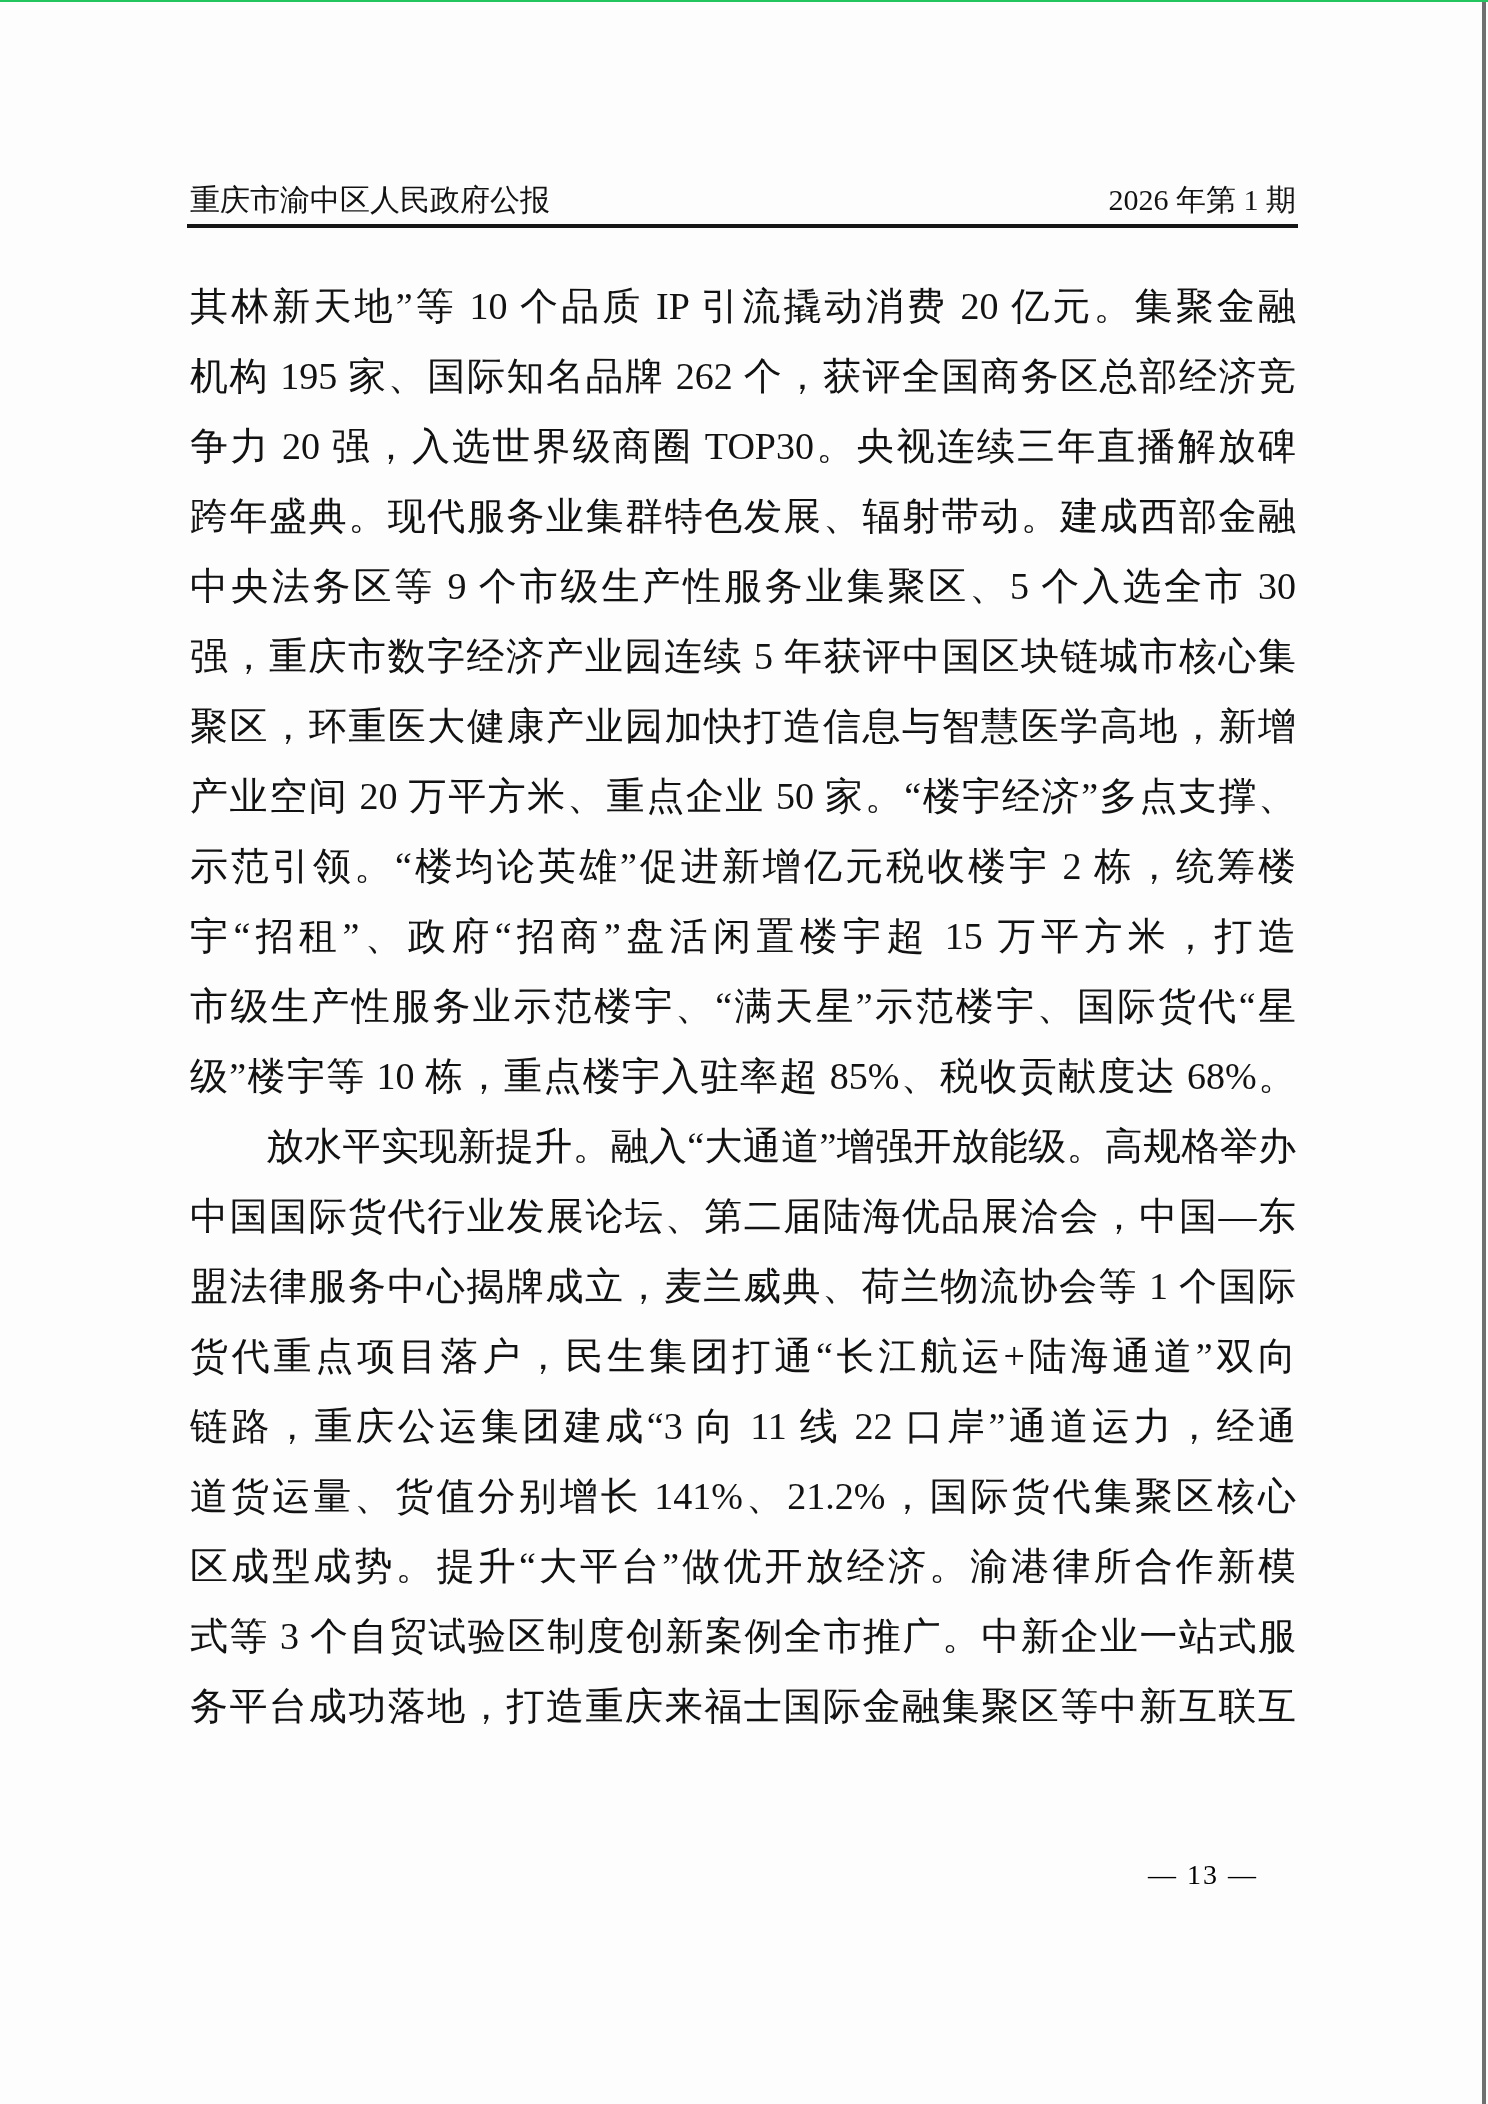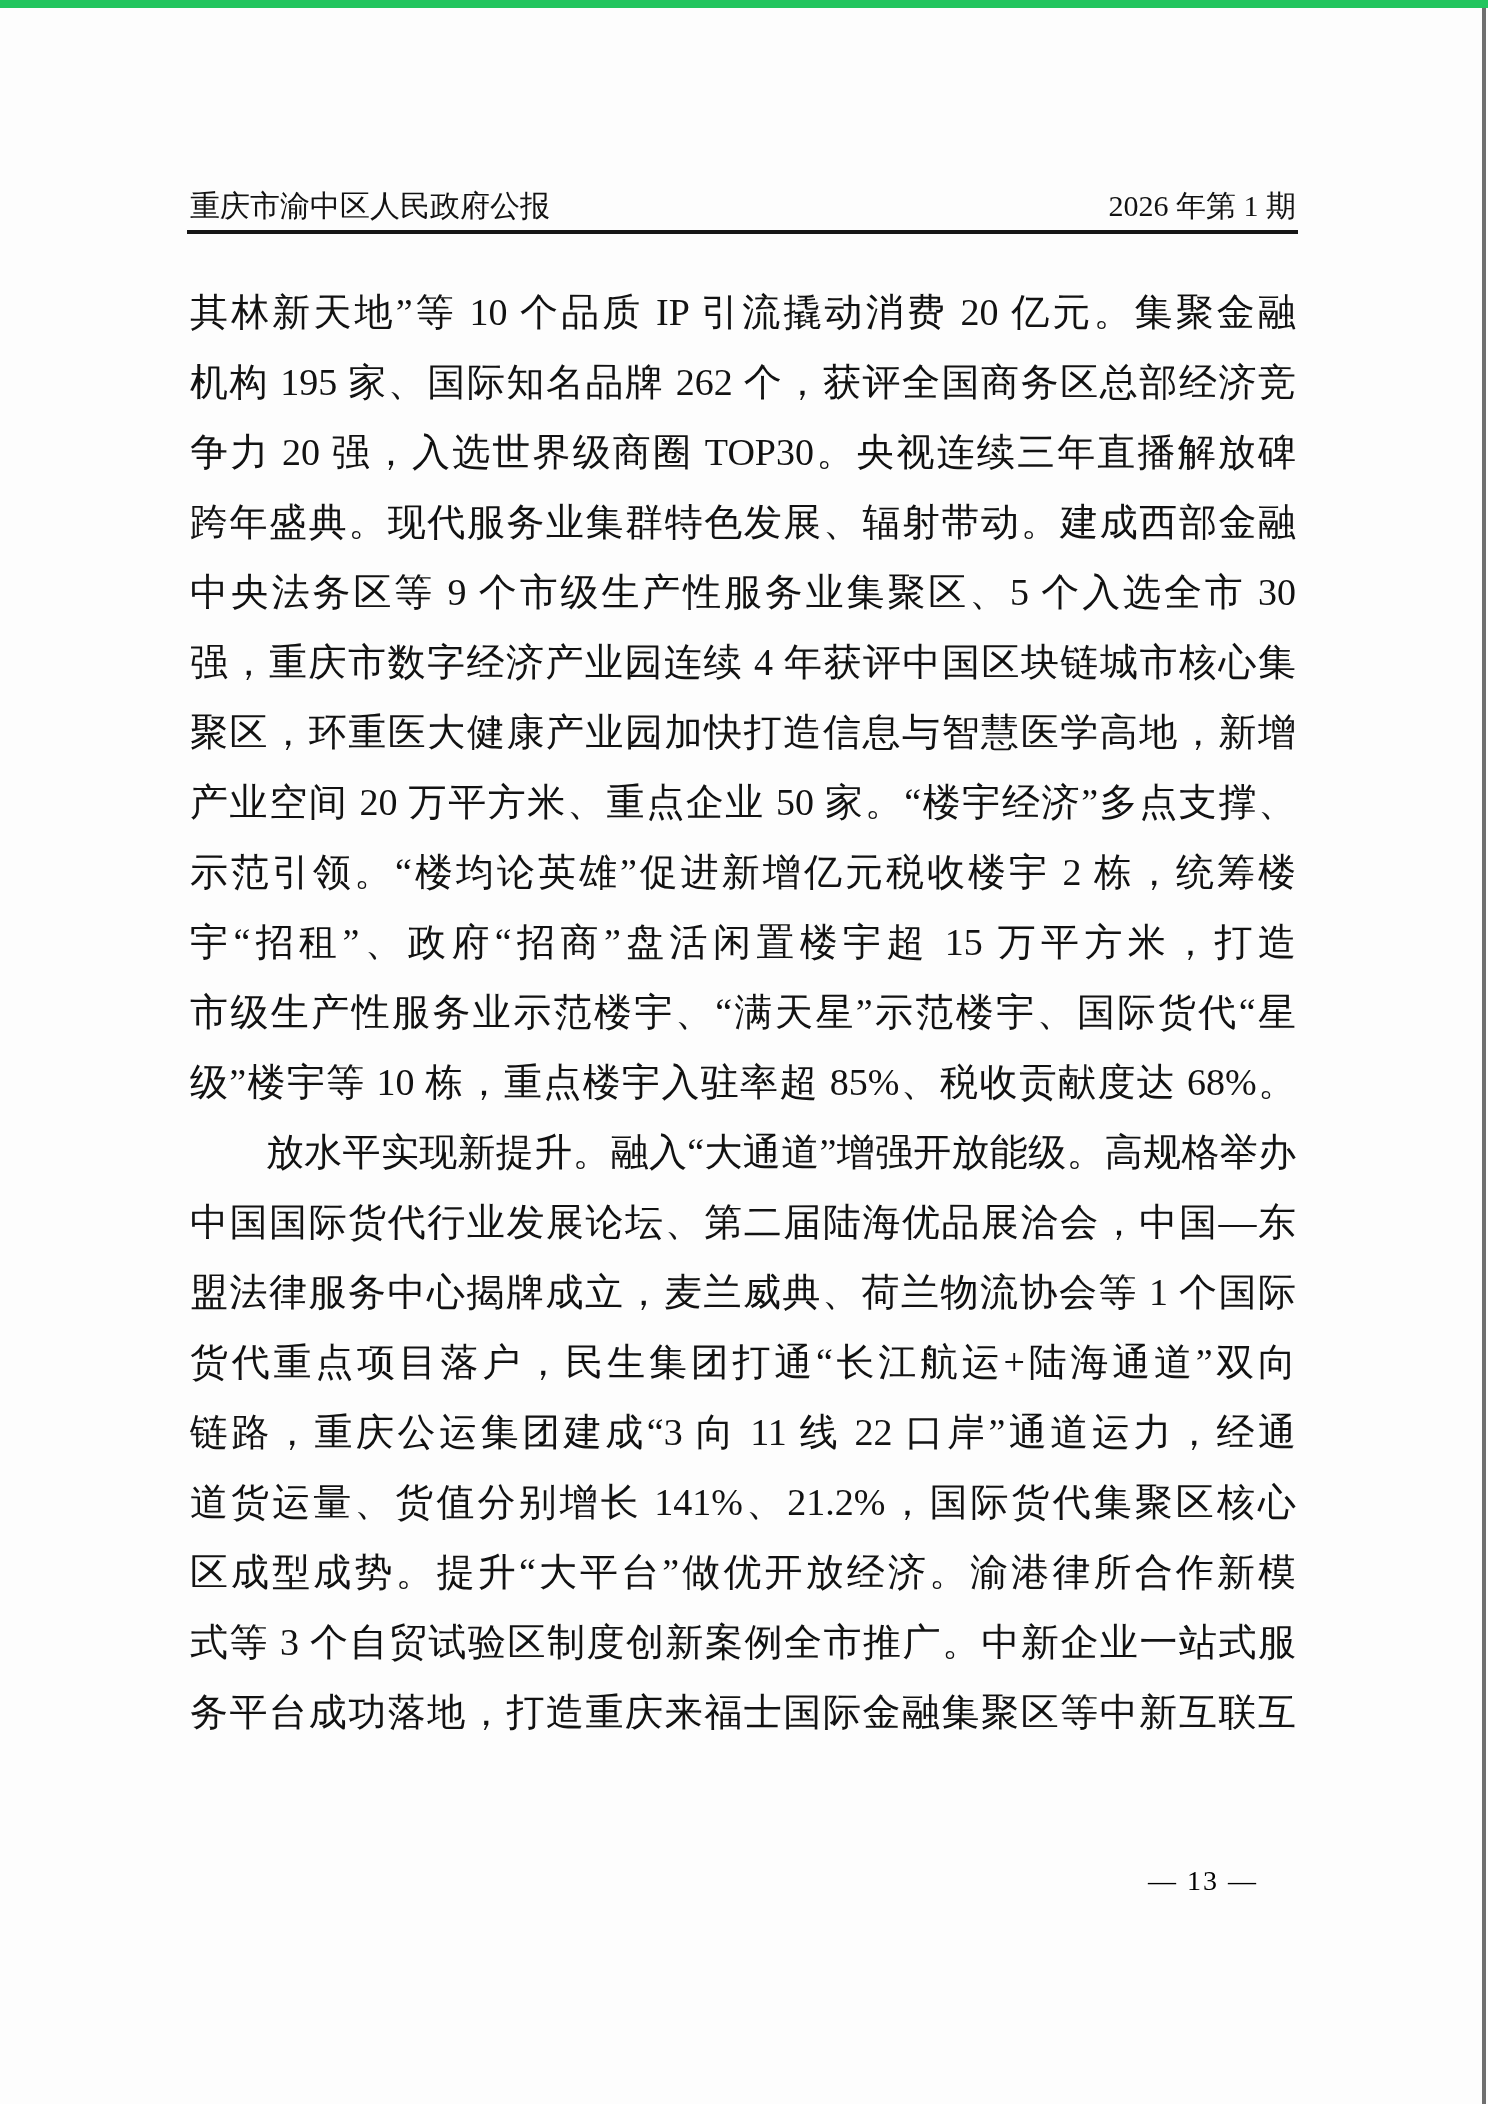--- a/index.html
+++ b/index.html
@@ -2,21 +2,21 @@
 <html><head>
 <meta charset="utf-8">
 <style>
   html, body { margin: 0; padding: 0; background: #e8e8e8; }
   .page {
     position: relative;
     width: 1488px;
     height: 2104px;
     background: #fdfdfd;
     box-sizing: border-box;
-    border-top: 8px solid #22c55e;
+    border-top: 2px solid #22c55e;
     overflow: hidden;
     font-family: "Liberation Serif", "DejaVu Serif", serif;
     color: #121212;
   }
   .scan-edge-right {
     position: absolute;
     top: 0; bottom: 0;
     right: 2px;
     width: 4px;
     background: #6f6f6f;
@@ -78,21 +78,21 @@
 
   <div class="header-rule"></div>
 
   <div class="body-text">
     <div class="para">
         <div class="line">其林新天地”等 10 个品质 IP 引流撬动消费 20 亿元。集聚金融</div>
         <div class="line">机构 195 家、国际知名品牌 262 个，获评全国商务区总部经济竞</div>
         <div class="line">争力 20 强，入选世界级商圈 TOP30。央视连续三年直播解放碑</div>
         <div class="line">跨年盛典。现代服务业集群特色发展、辐射带动。建成西部金融</div>
         <div class="line">中央法务区等 9 个市级生产性服务业集聚区、5 个入选全市 30</div>
-        <div class="line">强，重庆市数字经济产业园连续 4 年获评中国区块链城市核心集</div>
+        <div class="line">强，重庆市数字经济产业园连续 5 年获评中国区块链城市核心集</div>
         <div class="line">聚区，环重医大健康产业园加快打造信息与智慧医学高地，新增</div>
         <div class="line">产业空间 20 万平方米、重点企业 50 家。“楼宇经济”多点支撑、</div>
         <div class="line">示范引领。“楼均论英雄”促进新增亿元税收楼宇 2 栋，统筹楼</div>
         <div class="line">宇“招租”、政府“招商”盘活闲置楼宇超 15 万平方米，打造</div>
         <div class="line">市级生产性服务业示范楼宇、“满天星”示范楼宇、国际货代“星</div>
         <div class="line">级”楼宇等 10 栋，重点楼宇入驻率超 85%、税收贡献度达 68%。</div>
       </div>
     <div class="para para-indent">
         <div class="line">放水平实现新提升。融入“大通道”增强开放能级。高规格举办</div>
         <div class="line">中国国际货代行业发展论坛、第二届陆海优品展洽会，中国—东</div>

